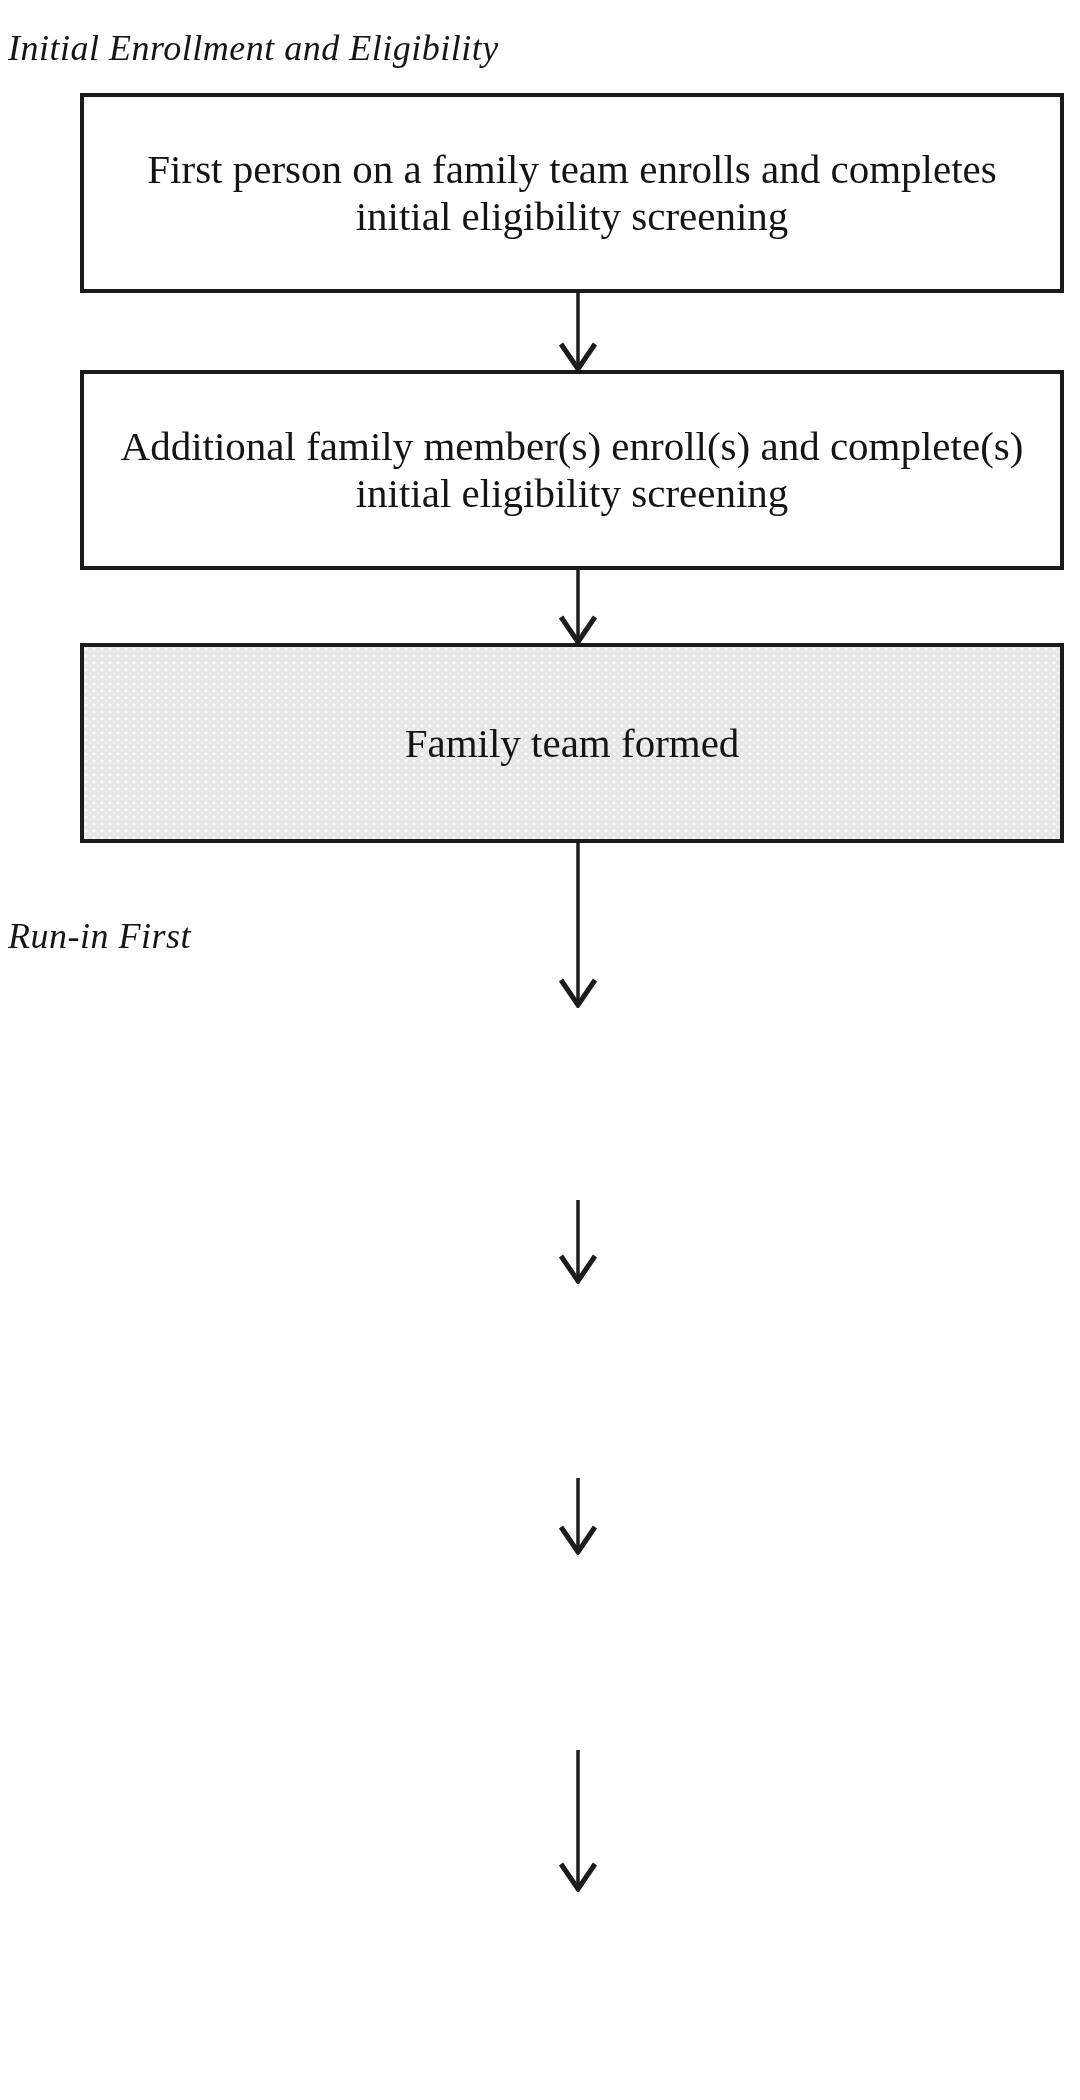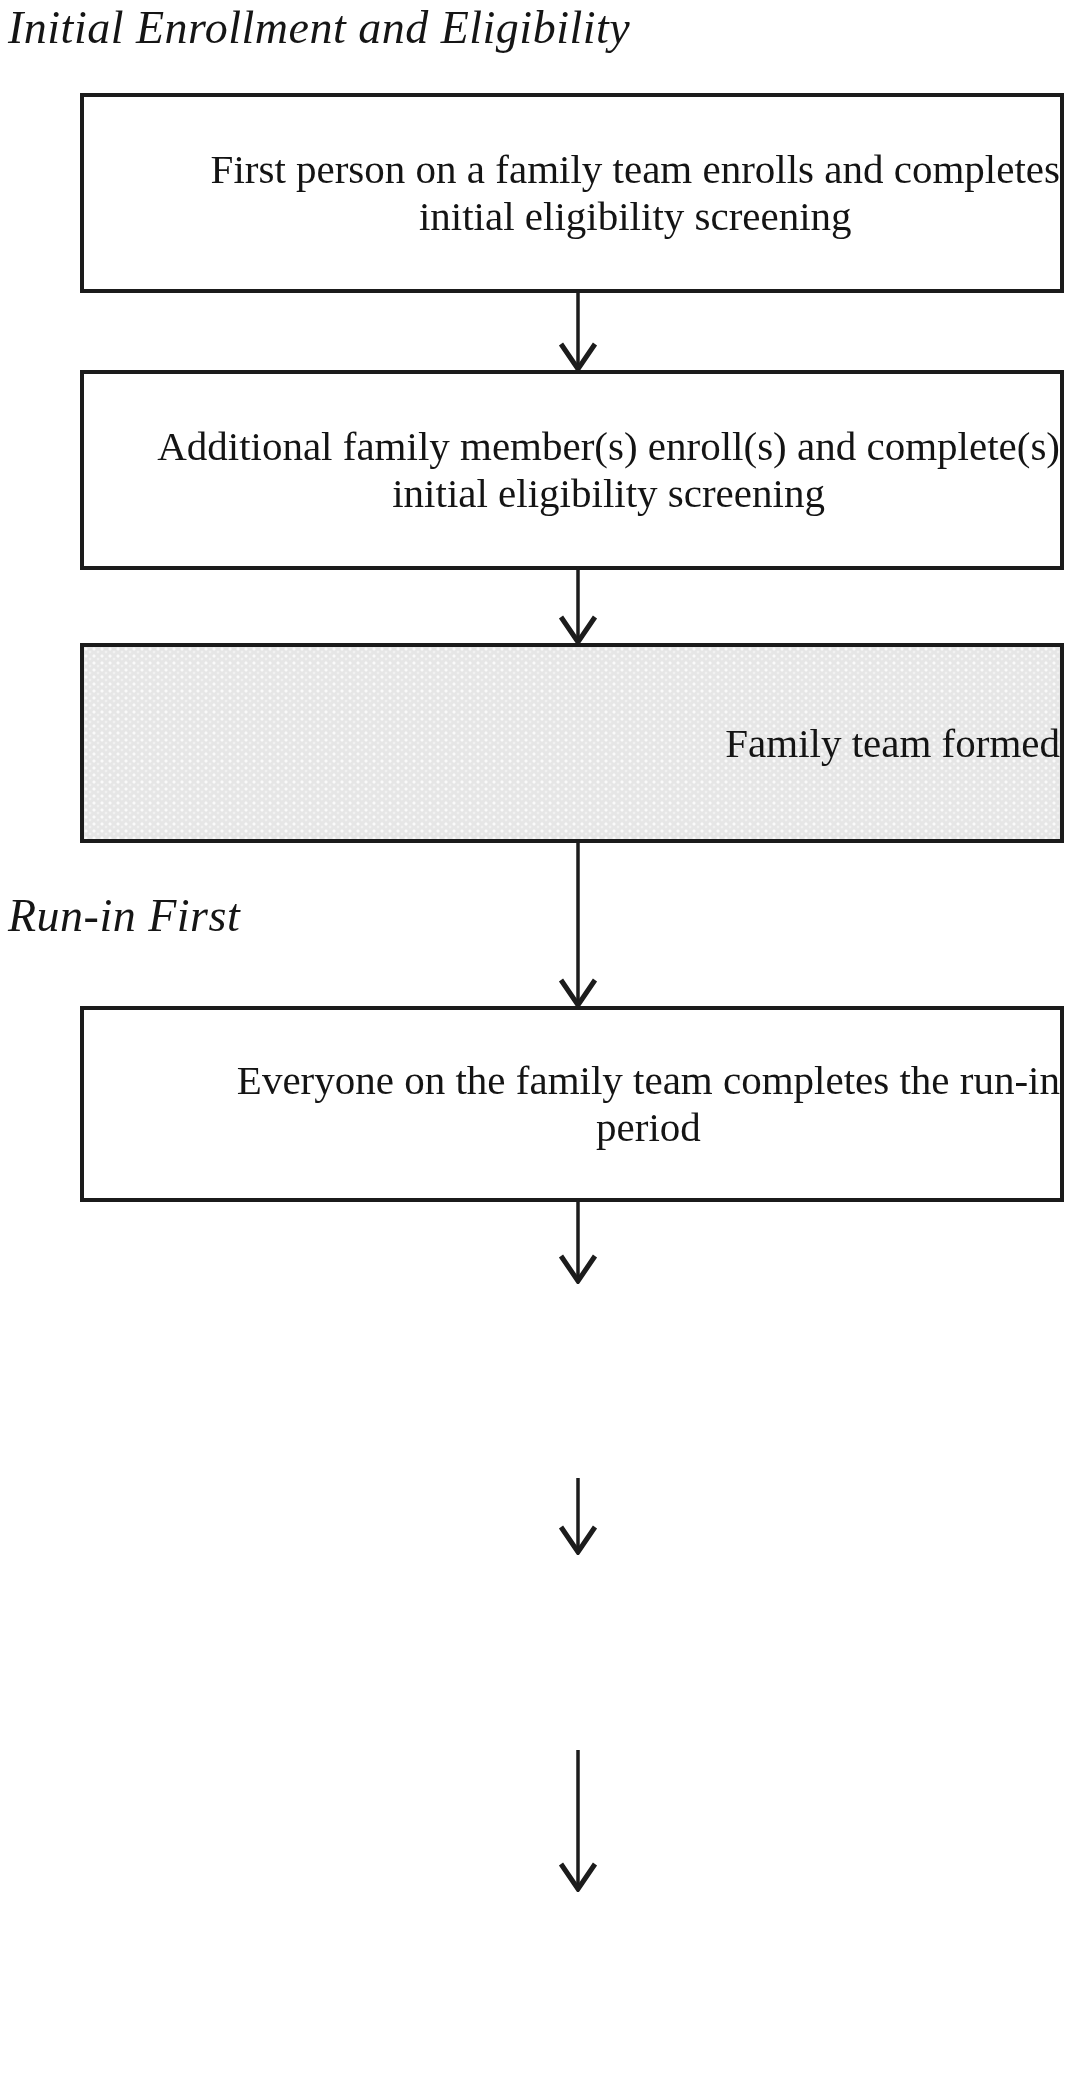--- a/index.html
+++ b/index.html
@@ -9,37 +9,38 @@
     height: 2100px;
     background: #ffffff;
     font-family: "Liberation Serif", "DejaVu Serif", serif;
     color: #1a1a1a;
     overflow: hidden;
   }
   .section-label {
     position: absolute;
     left: 8px;
     font-style: italic;
-    font-size: 46px;
+    font-size: 36px;
     line-height: 1.15;
     letter-spacing: 0.5px;
     color: #151515;
     white-space: nowrap;
+    margin-top: 26px;
   }
   .flow-box {
     position: absolute;
     left: 80px;
     width: 984px;
     height: 200px;
     box-sizing: border-box;
     border: 4px solid #1b1b1b;
     background: #ffffff;
     display: flex;
     align-items: center;
-    justify-content: flex-end;
+    justify-content: center;
     text-align: center;
   }
   .flow-box.shaded {
     background-color: #e6e6e6;
     background-image:
       radial-gradient(circle at 2px 2px, #fafafa 1.3px, rgba(255,255,255,0) 1.8px),
       radial-gradient(circle at 6px 5px, #f1f1f1 1.2px, rgba(255,255,255,0) 1.7px);
     background-size: 8px 7px;
   }
   .box-text {
@@ -90,24 +91,20 @@
     <span class="box-text">Family team formed</span>
   </div>
 
   <svg class="arrow" style="top:841px" width="44" height="167" viewBox="0 0 44 167">
     <line x1="22" y1="0" x2="22" y2="164"></line>
     <path d="M5 139 L22 164 L39 139"></path>
   </svg>
 
   <div class="section-label" style="top:890px">Run-in First</div>
 
-  <div class="flow-box" style="top:1006px;height:196px">
-    <span class="box-text">Everyone on the family team completes the run-in
-period</span>
-  </div>
 
   <svg class="arrow" style="top:1200px" width="44" height="84" viewBox="0 0 44 84">
     <line x1="22" y1="0" x2="22" y2="81"></line>
     <path d="M5 56 L22 81 L39 56"></path>
   </svg>
 
 
   <svg class="arrow" style="top:1478px" width="44" height="77" viewBox="0 0 44 77">
     <line x1="22" y1="0" x2="22" y2="74"></line>
     <path d="M5 49 L22 74 L39 49"></path>

